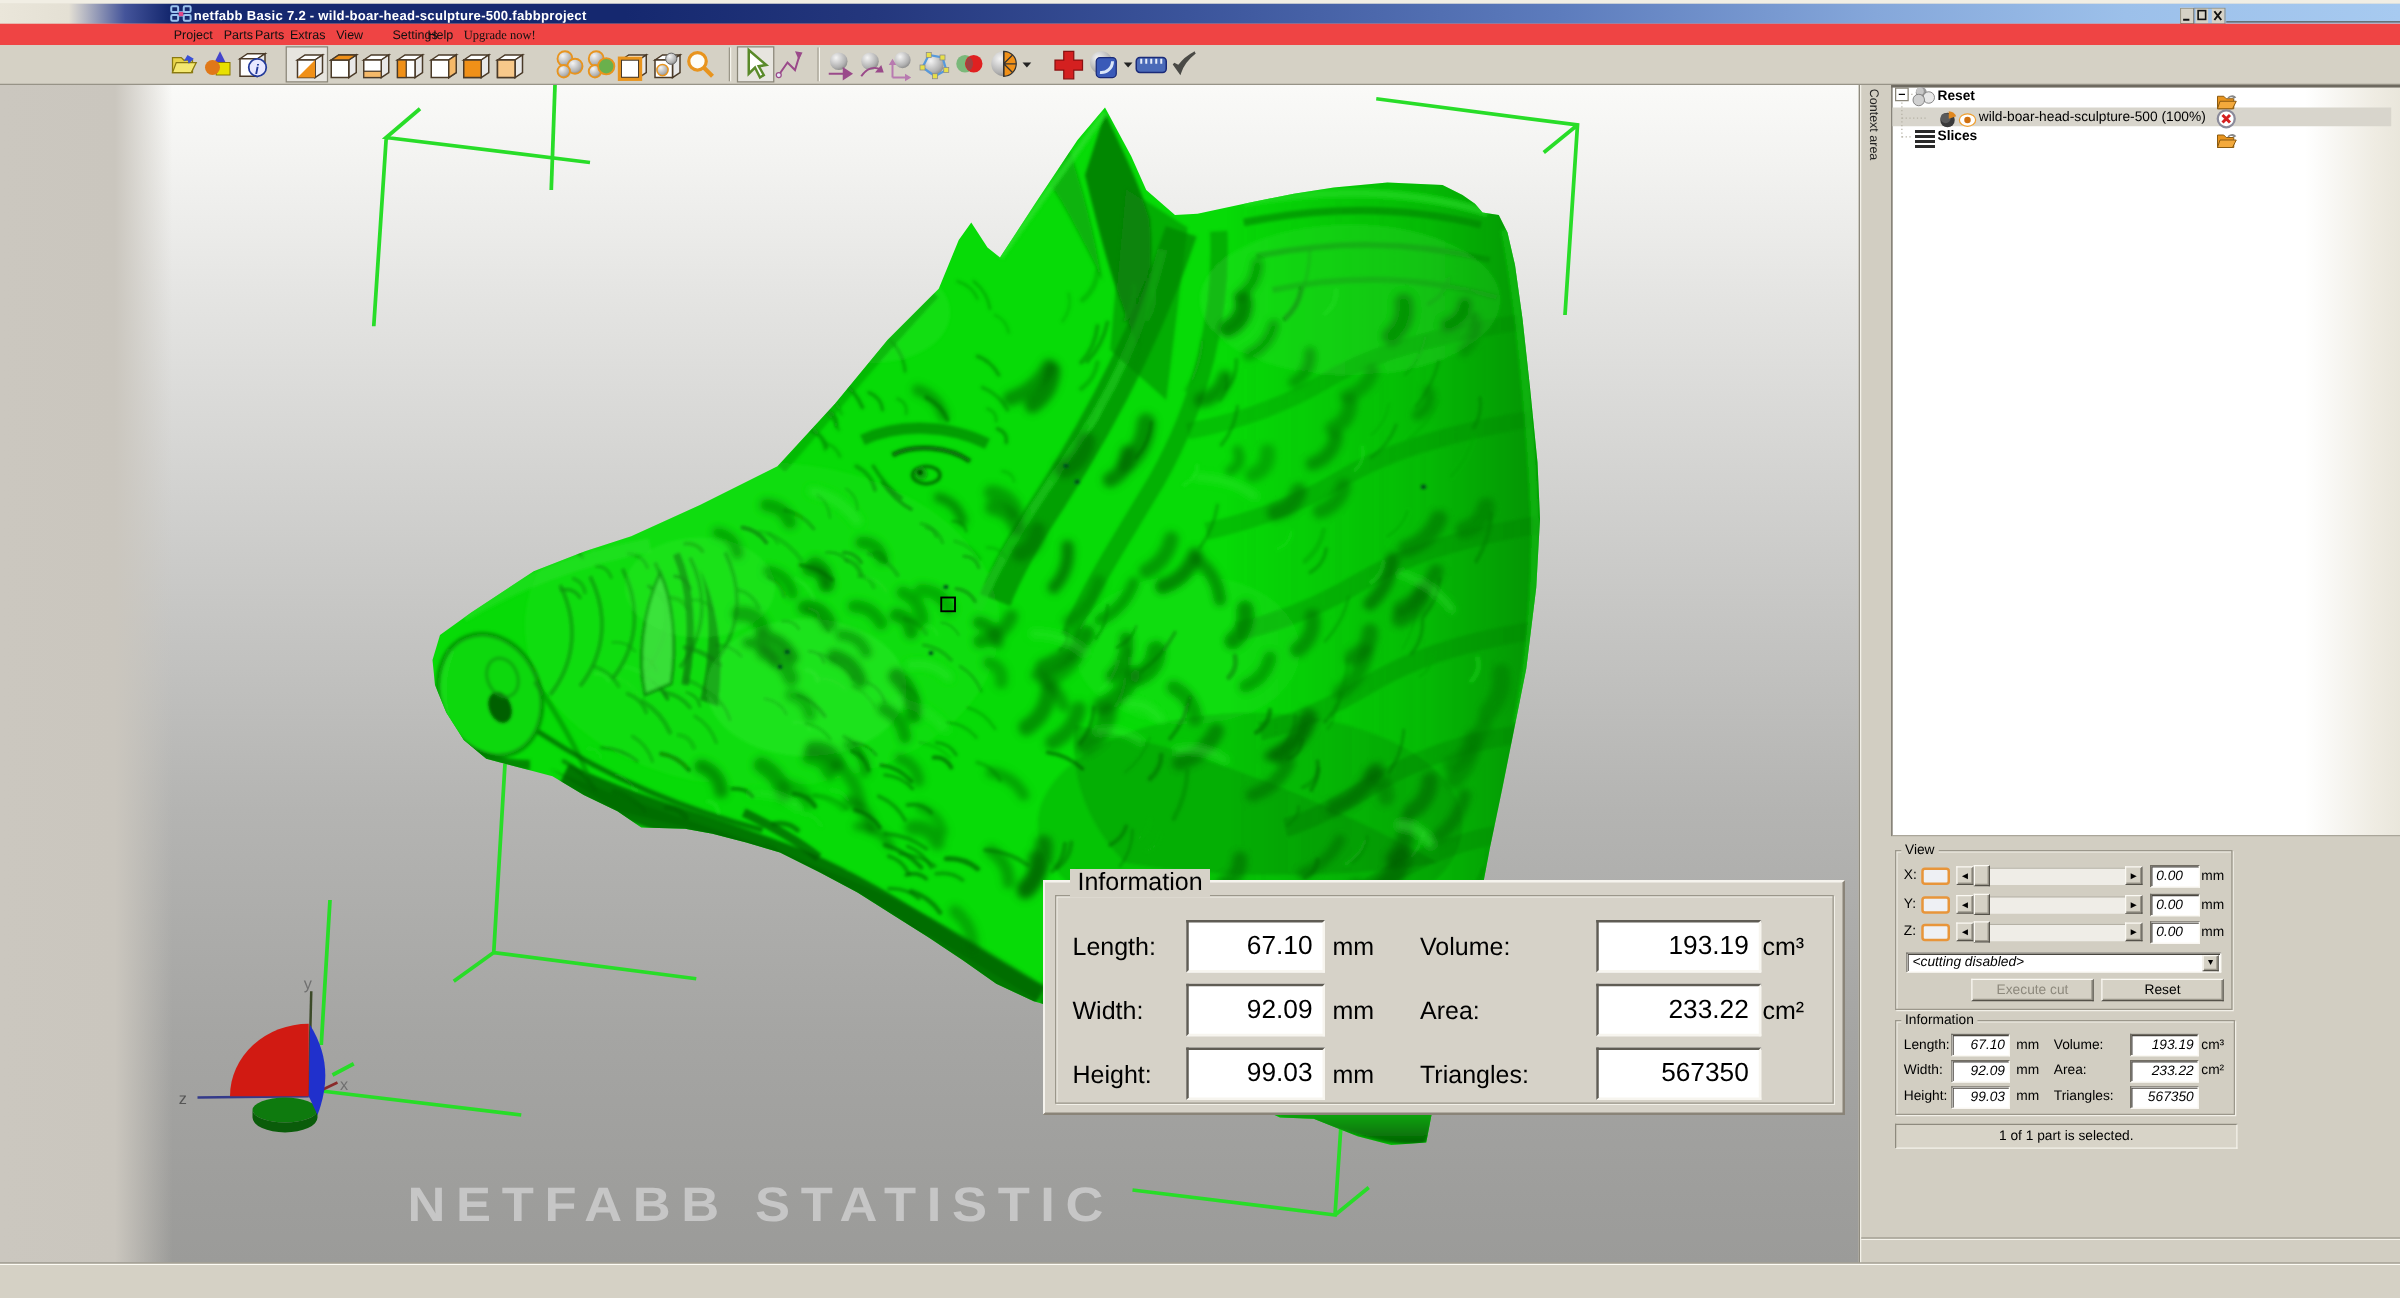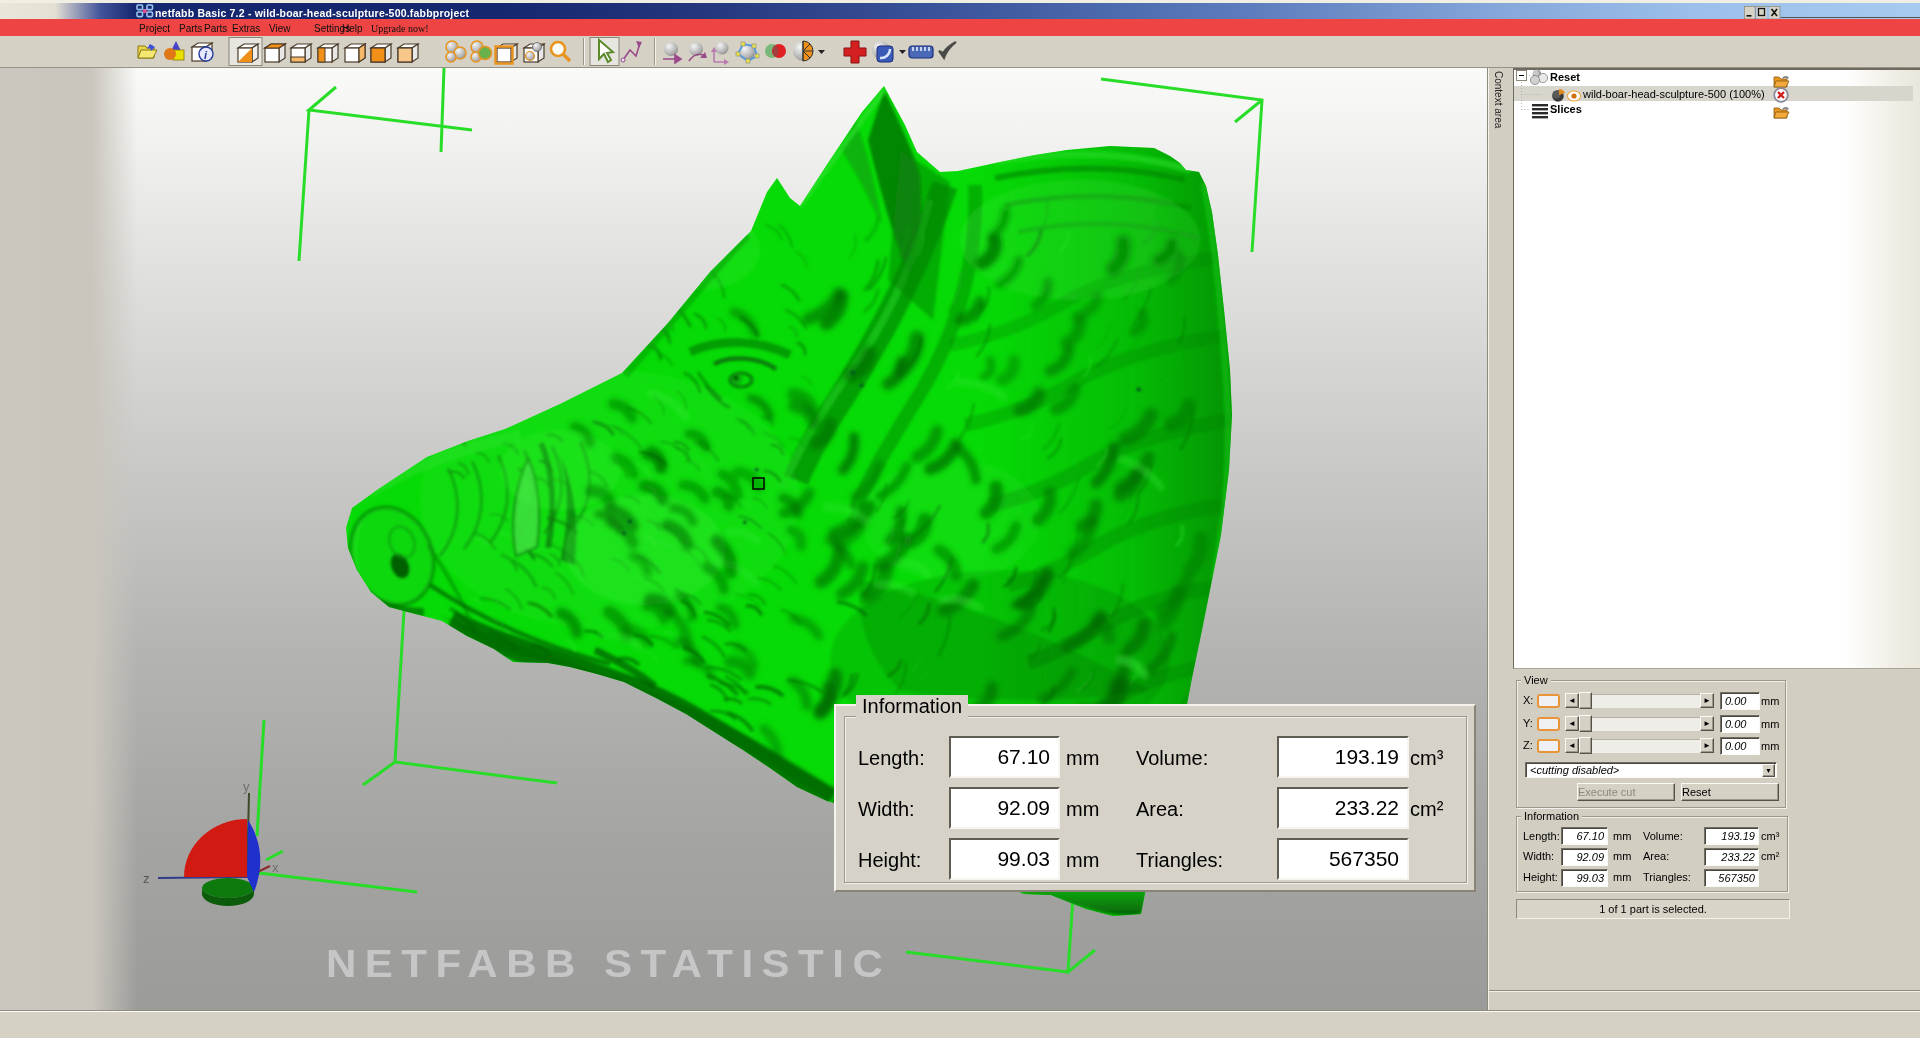--- a/index.html
+++ b/index.html
@@ -65,21 +65,21 @@
   .sbtn{position:absolute;width:12px;height:13px;background:#d5d1c5;
      border-top:1px solid #fbf9f3;border-left:1px solid #fbf9f3;
      border-right:1px solid #55524a;border-bottom:1px solid #55524a;
      box-shadow:inset -1px -1px 0 #9b978b;
      font-size:8px;line-height:13px;text-align:center;color:#000;}
   .track{position:absolute;height:13px;background:#efede7;border-top:1px solid #b5b1a5;}
   .pbtn{position:absolute;background:#d5d1c5;
      border-top:1px solid #fbf9f3;border-left:1px solid #fbf9f3;
      border-right:1px solid #55524a;border-bottom:1px solid #55524a;
      box-shadow:inset -1px -1px 0 #9b978b;
-     font-size:11px;color:#000;}
+     font-size:11px;text-align:center;color:#000;}
   
   #botline{left:0;top:1010px;width:1920px;height:1px;background:#8e8a7e;}
   #botline2{left:0;top:1011px;width:1920px;height:1px;background:#fdfcf5;}
   #botbar{left:0;top:1012px;width:1920px;height:26px;background:#d5d1c5;}
 </style>
 </head>
 <body>
 <div class="abs" id="topstrip"></div>
 <div class="abs" id="titlebar">
   <span class="abs" id="titletext">netfabb Basic 7.2 - wild-boar-head-sculpture-500.fabbproject</span>

